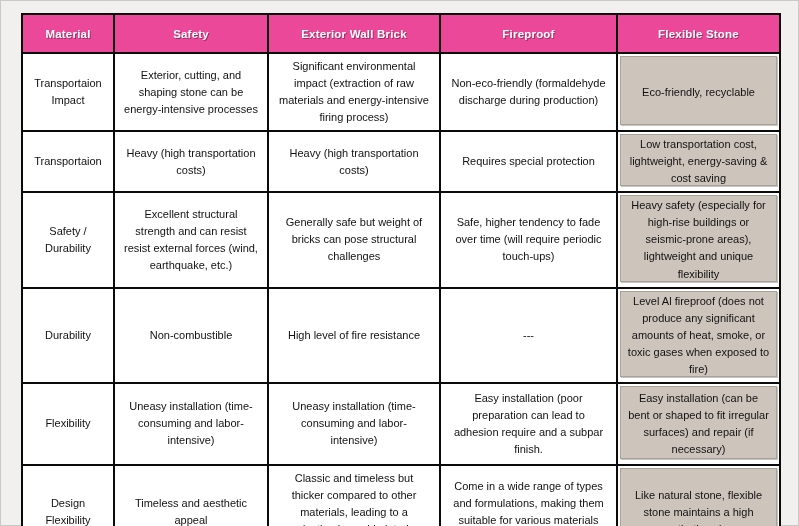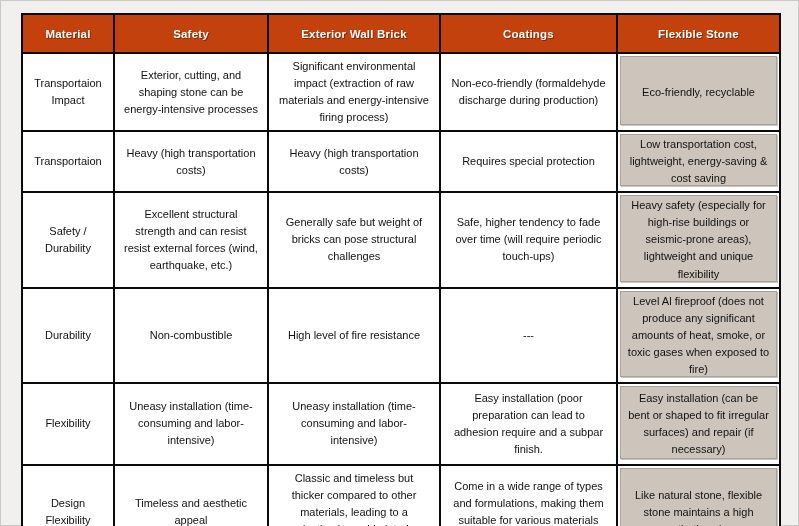--- a/index.html
+++ b/index.html
@@ -36,21 +36,21 @@
     box-sizing:border-box;
   }
   table.cmp thead tr{height:39px;}
   table.cmp tbody tr:nth-child(1){height:72px;}
   table.cmp tbody tr:nth-child(2){height:59px;}
   table.cmp tbody tr:nth-child(3){height:85px;}
   table.cmp tbody tr:nth-child(4){height:82px;}
   table.cmp tbody tr:nth-child(5){height:82px;}
   table.cmp tbody tr:nth-child(6){height:83px;}
   table.cmp th{
-    background:#c2410c;
+    background:#ec4899;
     color:#ffffff;
     font-size:11.5px;
     font-weight:bold;
     letter-spacing:0.2px;
     text-shadow:1px 1px 0 rgba(0,0,0,0.35);
   }
   table.cmp td{
     color:#111111;
     font-size:11px;
     line-height:1.55;
@@ -81,21 +81,21 @@
       <col class="c1">
       <col class="c2">
       <col class="c3">
       <col class="c4">
   </colgroup>
   <thead>
     <tr>
       <th>Material</th>
       <th>Safety</th>
       <th>Exterior Wall Brick</th>
-      <th>Coatings</th>
+      <th>Fireproof</th>
       <th>Flexible Stone</th>
     </tr>
   </thead>
   <tbody>
     <tr>
       <td class="rowlabel">Transportaion Impact</td>
       <td>Exterior, cutting, and shaping stone can be energy-intensive processes</td>
       <td>Significant environmental impact (extraction of raw materials and energy-intensive firing process)</td>
       <td>Non-eco-friendly (formaldehyde discharge during production)</td>
       <td class="hl"><span>Eco-friendly, recyclable</span></td>

